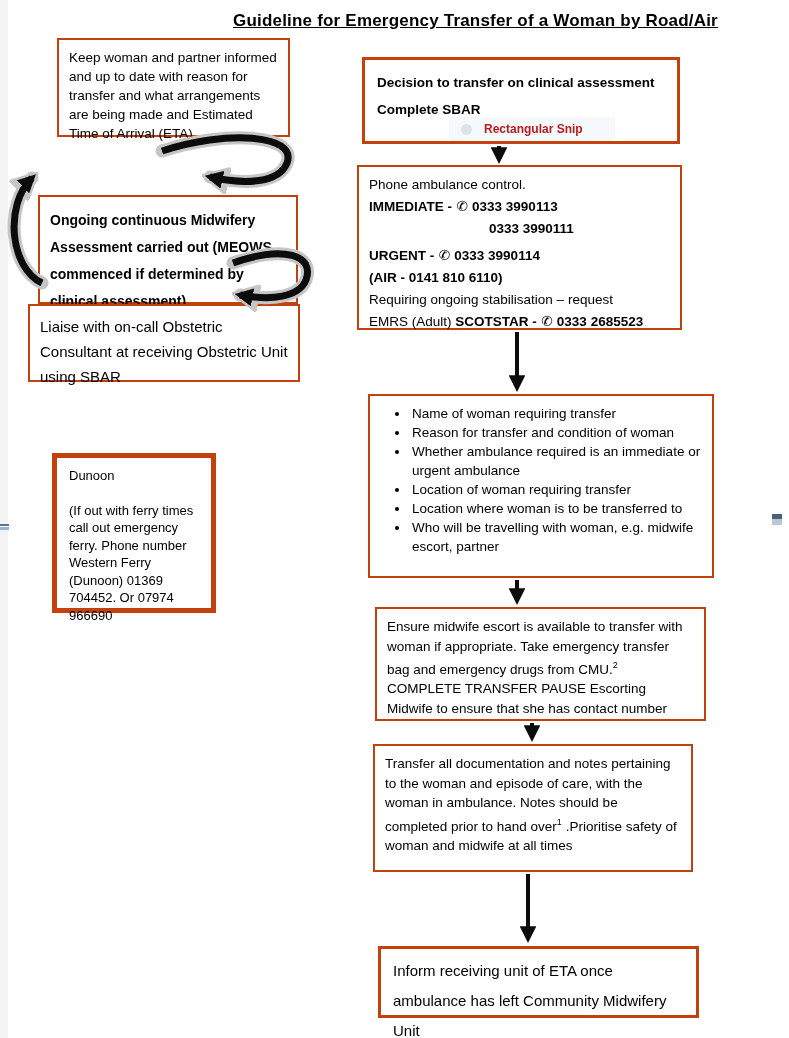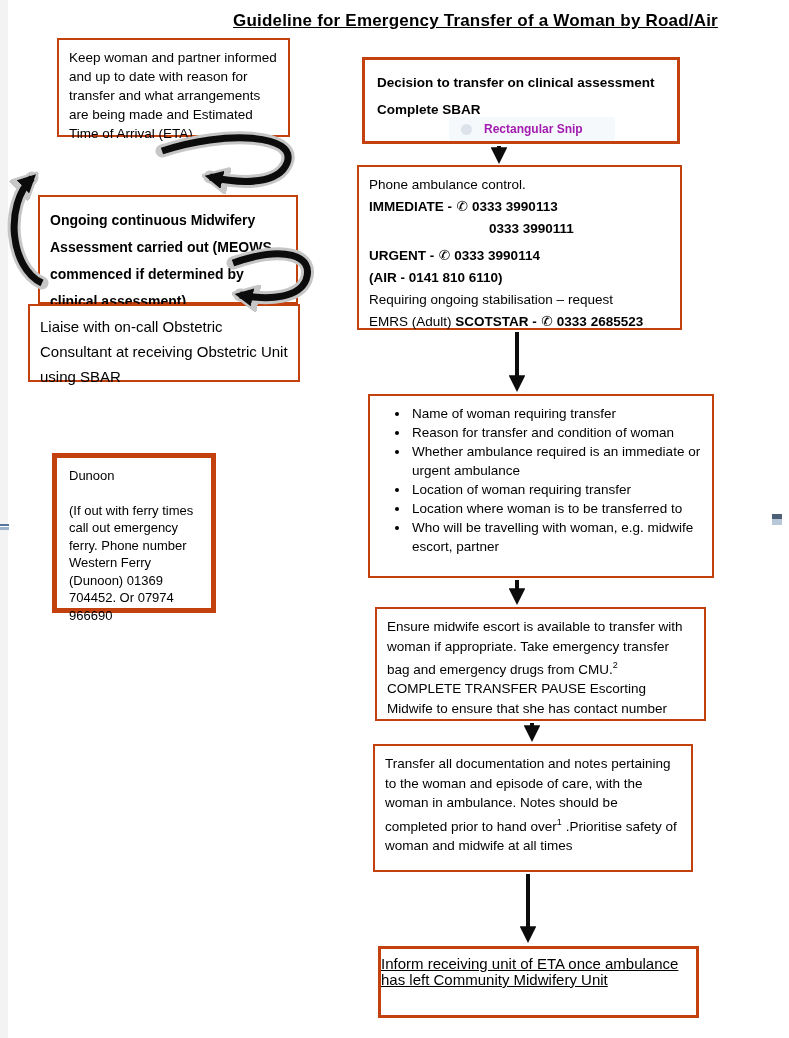--- a/index.html
+++ b/index.html
@@ -7,42 +7,42 @@
         font-family:"Liberation Sans","DejaVu Sans",sans-serif;color:#000;overflow:hidden;}
   .title{position:absolute;left:233px;top:11px;font-size:17px;font-weight:bold;
          text-decoration:underline;letter-spacing:.2px;white-space:nowrap;}
   .box{position:absolute;border:2px solid #c2410c;background:#fff;box-sizing:border-box;}
   .keep-box{left:57px;top:38px;width:233px;height:99px;padding:8px 10px;font-size:13.5px;line-height:19px;}
   .decision-box{left:362px;top:57px;width:318px;height:87px;border-width:3px;padding:9px 12px;
                 font-size:13.5px;font-weight:bold;line-height:27px;}
   .snip-overlay{position:absolute;left:84px;top:57px;width:166px;height:24px;background:rgba(245,248,251,.9);
                 border-radius:2px;display:flex;align-items:center;gap:12px;padding-left:12px;box-sizing:border-box;}
   .snip-circle{width:11px;height:11px;border-radius:50%;background:#dde3eb;}
-  .snip-text{color:#a21caf;font-size:12px;}
+  .snip-text{color:#b91c1c;font-size:12px;}
   .phone-box{left:357px;top:165px;width:325px;height:165px;padding:7px 10px;font-size:13.5px;line-height:22px;}
   .pl{white-space:nowrap;}
   .bold{font-weight:bold;}
   .indent{padding-left:120px;}
   .gap-top{margin-top:5px;}
   .ph{margin:0 4px 0 1px;}
   .ongoing-box{left:38px;top:171px;width:260px;height:109px;padding:10px 10px;font-size:14px;
                font-weight:bold;line-height:27px;margin-top:24px;}
   .liaise-box{left:28px;top:304px;width:272px;height:78px;padding:8px 10px;font-size:15px;line-height:25px;}
   .dunoon-box{left:52px;top:453px;width:164px;height:160px;border-width:5px;padding:9px 12px;
               font-size:13px;line-height:17.5px;}
   .dunoon-title{margin-bottom:17px;}
   .info-box{left:368px;top:394px;width:346px;height:184px;padding:6px 8px;font-size:13.5px;}
   .info-title{font-weight:bold;text-align:center;line-height:18px;margin-top:2px;}
   .info-box ul{margin:2px 0 0 0;padding-left:32px;line-height:19px;}
   .info-box li{padding-left:2px;}
   .ensure-box{left:375px;top:607px;width:331px;height:114px;padding:8px 10px;font-size:13.5px;line-height:19.5px;}
   .para2{}
   .transfer-box{left:373px;top:744px;width:320px;height:128px;padding:8px 10px;font-size:13.5px;line-height:19.5px;}
-  .inform-box{left:378px;top:946px;width:321px;height:72px;border-width:3px;padding:7px 0;
-              font-size:15px;line-height:16px;text-decoration:underline;}
+  .inform-box{left:378px;top:946px;width:321px;height:72px;border-width:3px;padding:7px 12px;
+              font-size:15px;line-height:30px;}
   sup{font-size:9px;}
   .arrows{position:absolute;left:0;top:0;pointer-events:none;}
   .left-edge{position:absolute;left:0;top:0;width:8px;height:1038px;background:#f3f3f3;}
   .left-mark{position:absolute;left:0px;top:524px;width:9px;height:6px;
              background:linear-gradient(#54749c 0 38%,#ffffff 38% 58%,#9db3cc 58% 100%);}
   .right-mark{position:absolute;left:772px;top:514px;width:10px;height:11px;
               background:linear-gradient(#4e6078 0 45%,#b9c7da 45% 100%);}
 </style>
 </head>
 <body>

